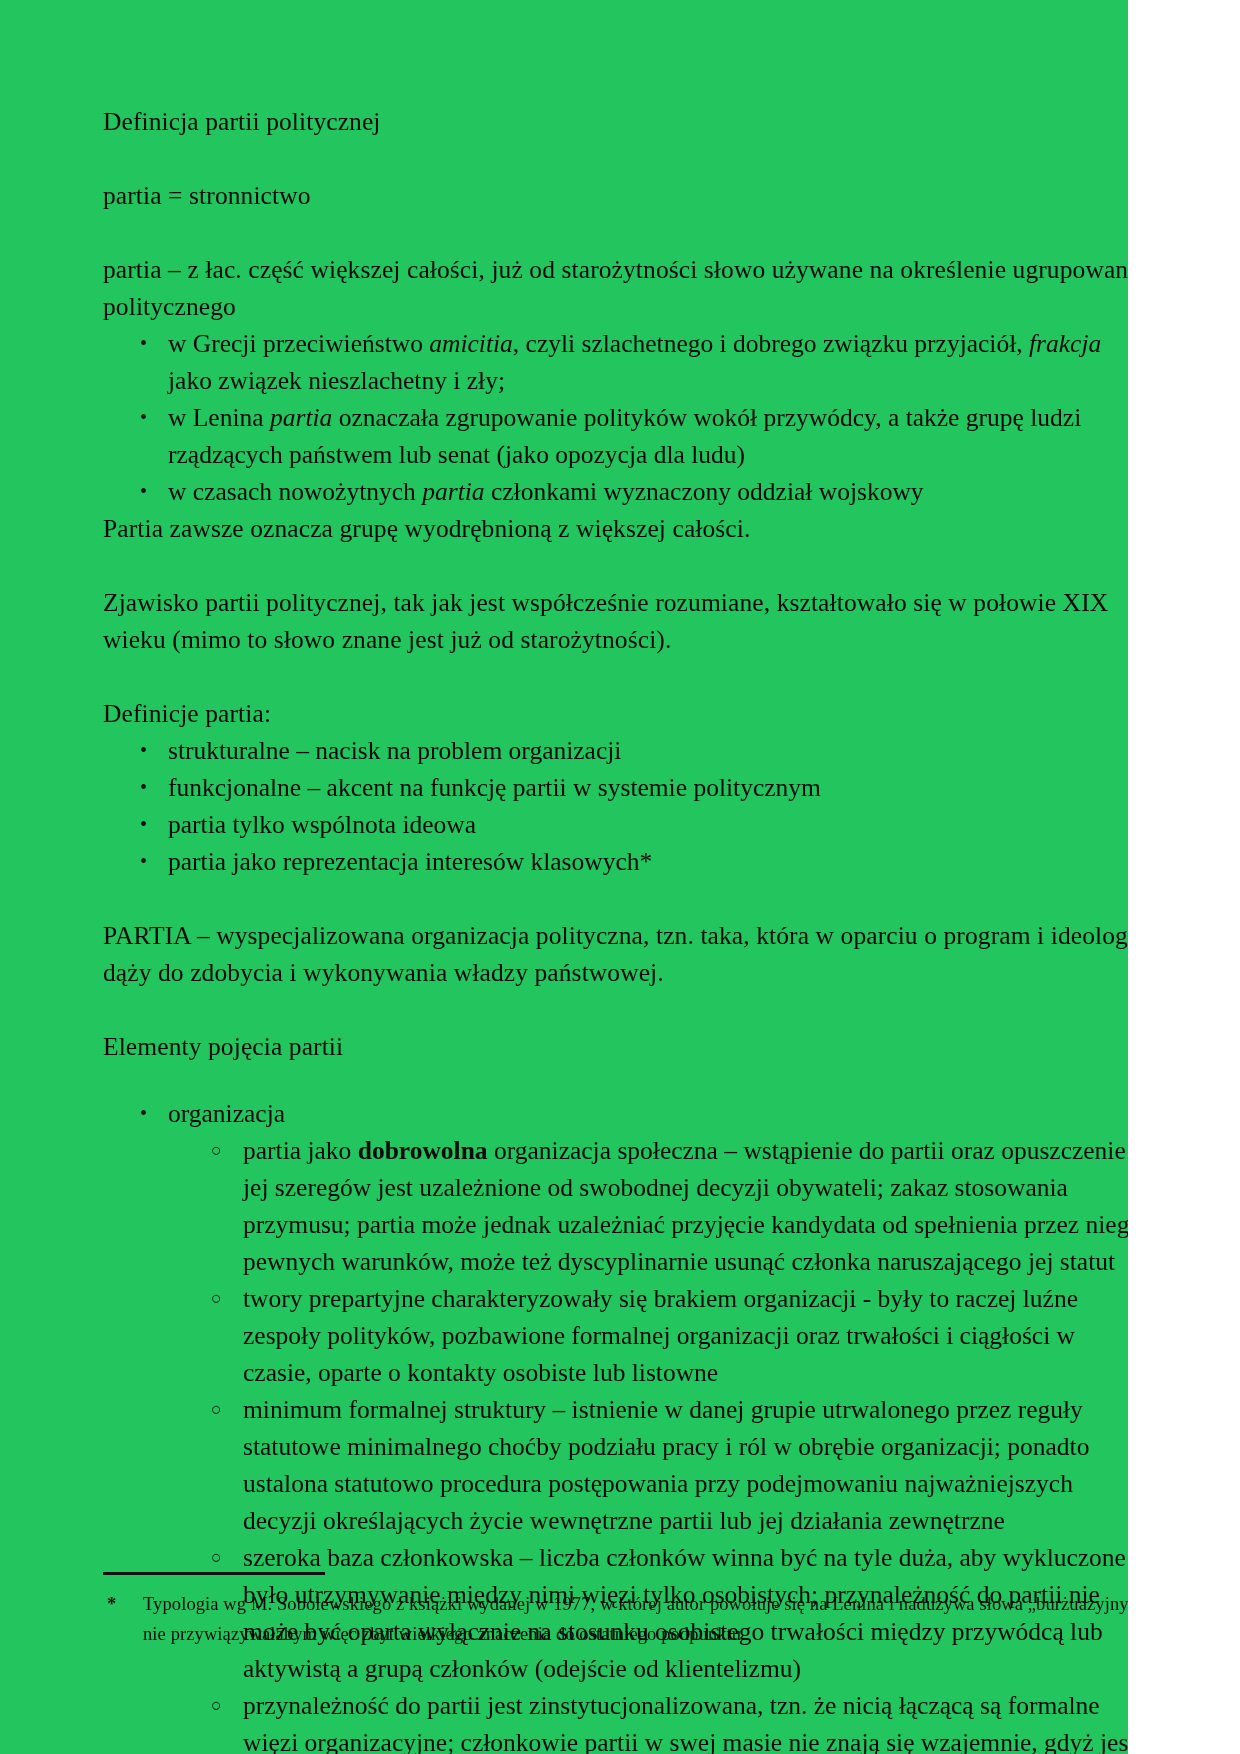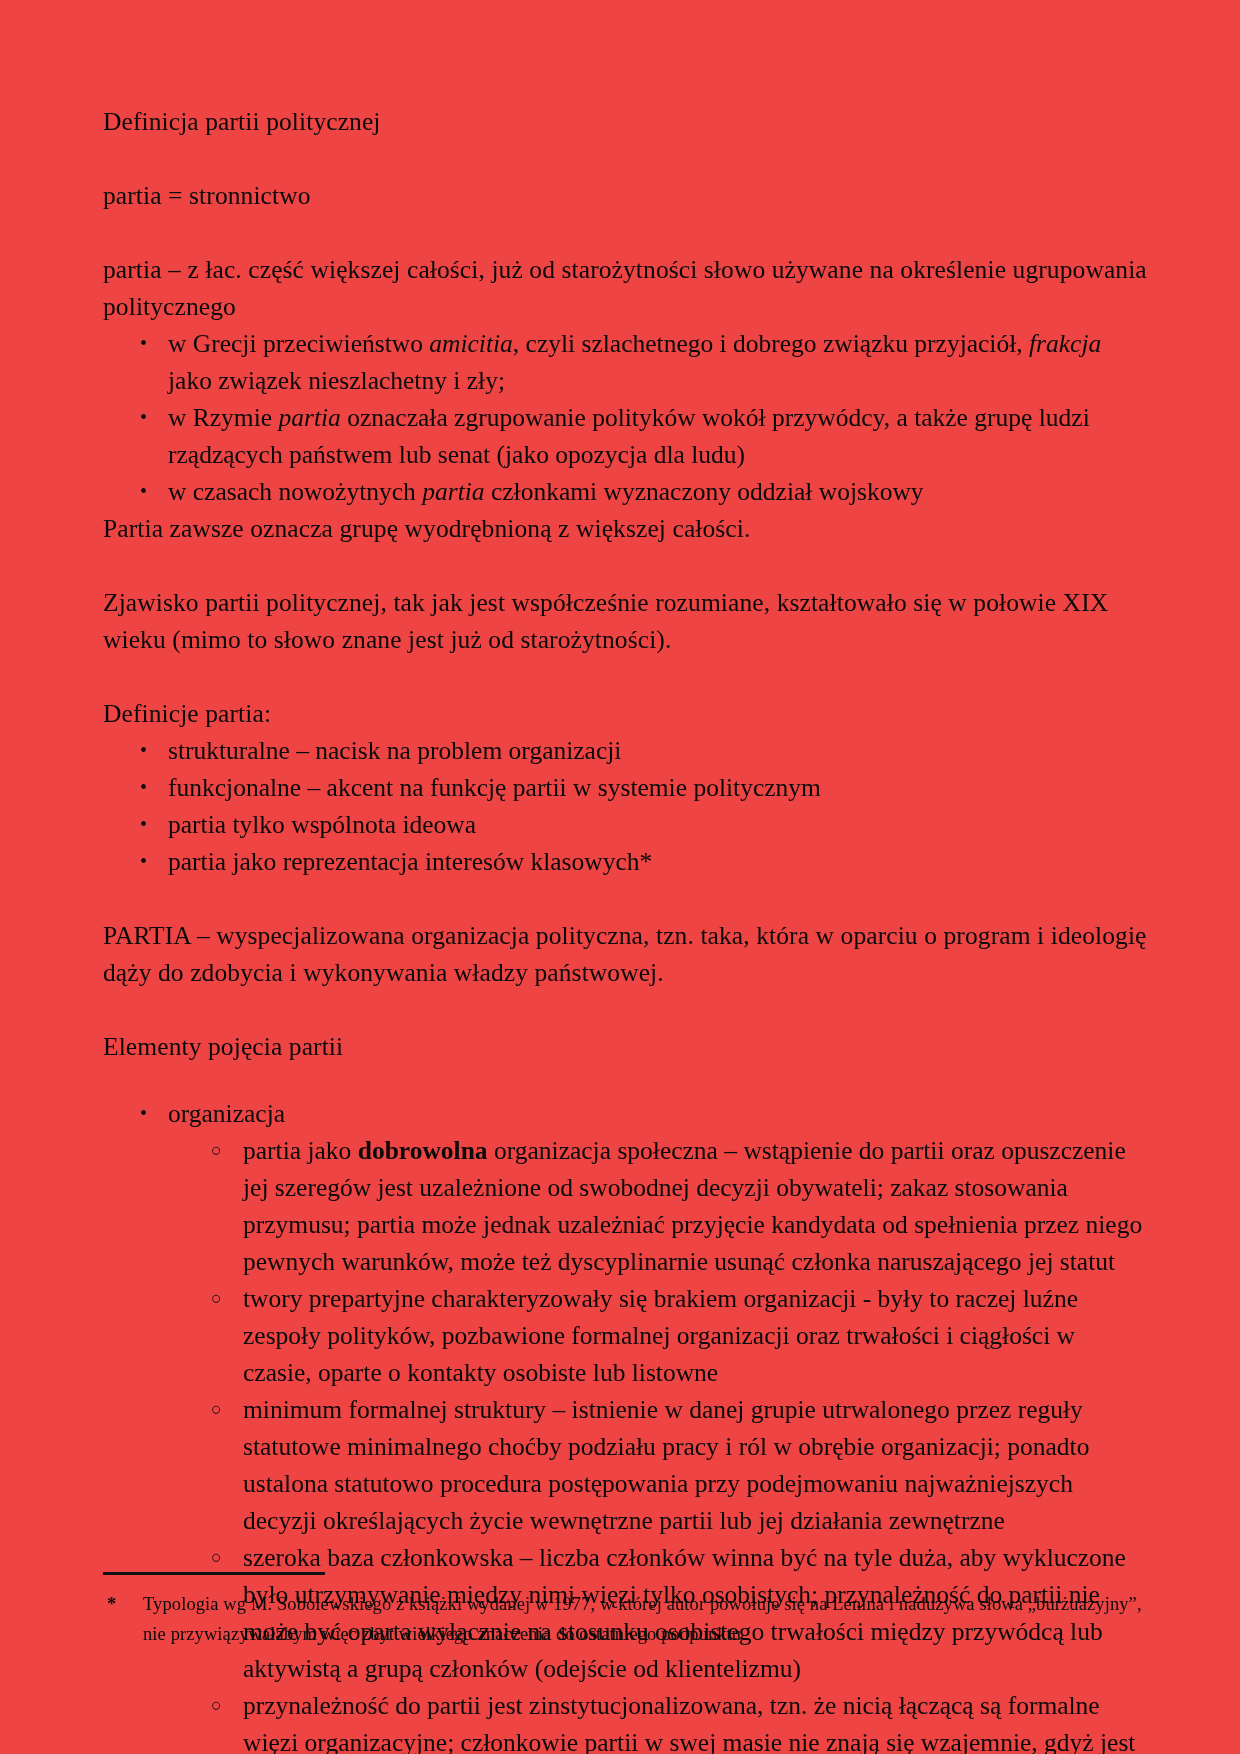--- a/index.html
+++ b/index.html
@@ -6,23 +6,23 @@
     margin: 0;
     padding: 0;
     background: #ffffff;
   }
   body {
     font-family: "Liberation Serif", "DejaVu Serif", serif;
     color: #0b0b0b;
   }
   .page {
     position: relative;
-    width: 1240px;
+    width: 1128px;
     height: 1754px;
-    background: #ef4444;
+    background: #22c55e;
     overflow: hidden;
     box-sizing: border-box;
   }
   .content {
     position: absolute;
     left: 103px;
     top: 103px;
     width: 1046px;
   }
   p.para {
@@ -121,21 +121,21 @@
 
     <p class="para"><span>partia – z łac. część większej całości, już od starożytności słowo używane na określenie</span> <span>ugrupowania politycznego</span></p>
 
     <ul class="lvl1">
       <li>
         <span class="bullet">•</span>
         <span><span>w Grecji przeciwieństwo </span><em class="it">amicitia</em><span>, czyli szlachetnego i dobrego związku przyjaciół, </span><em class="it">frakcja</em><span> jako związek nieszlachetny i zły;</span></span>
       </li>
       <li>
         <span class="bullet">•</span>
-        <span><span>w Rzymie </span><em class="it">partia</em><span> oznaczała zgrupowanie polityków wokół przywódcy, a także grupę ludzi rządzących państwem lub senat (jako opozycja dla ludu)</span></span>
+        <span><span>w Lenina </span><em class="it">partia</em><span> oznaczała zgrupowanie polityków wokół przywódcy, a także grupę ludzi rządzących państwem lub senat (jako opozycja dla ludu)</span></span>
       </li>
       <li>
         <span class="bullet">•</span>
         <span><span>w czasach nowożytnych </span><em class="it">partia</em><span> członkami wyznaczony oddział wojskowy</span></span>
       </li>
     </ul>
 
     <p class="para">Partia zawsze oznacza grupę wyodrębnioną z większej całości.</p>
     <div class="gap-lg"></div>
 

